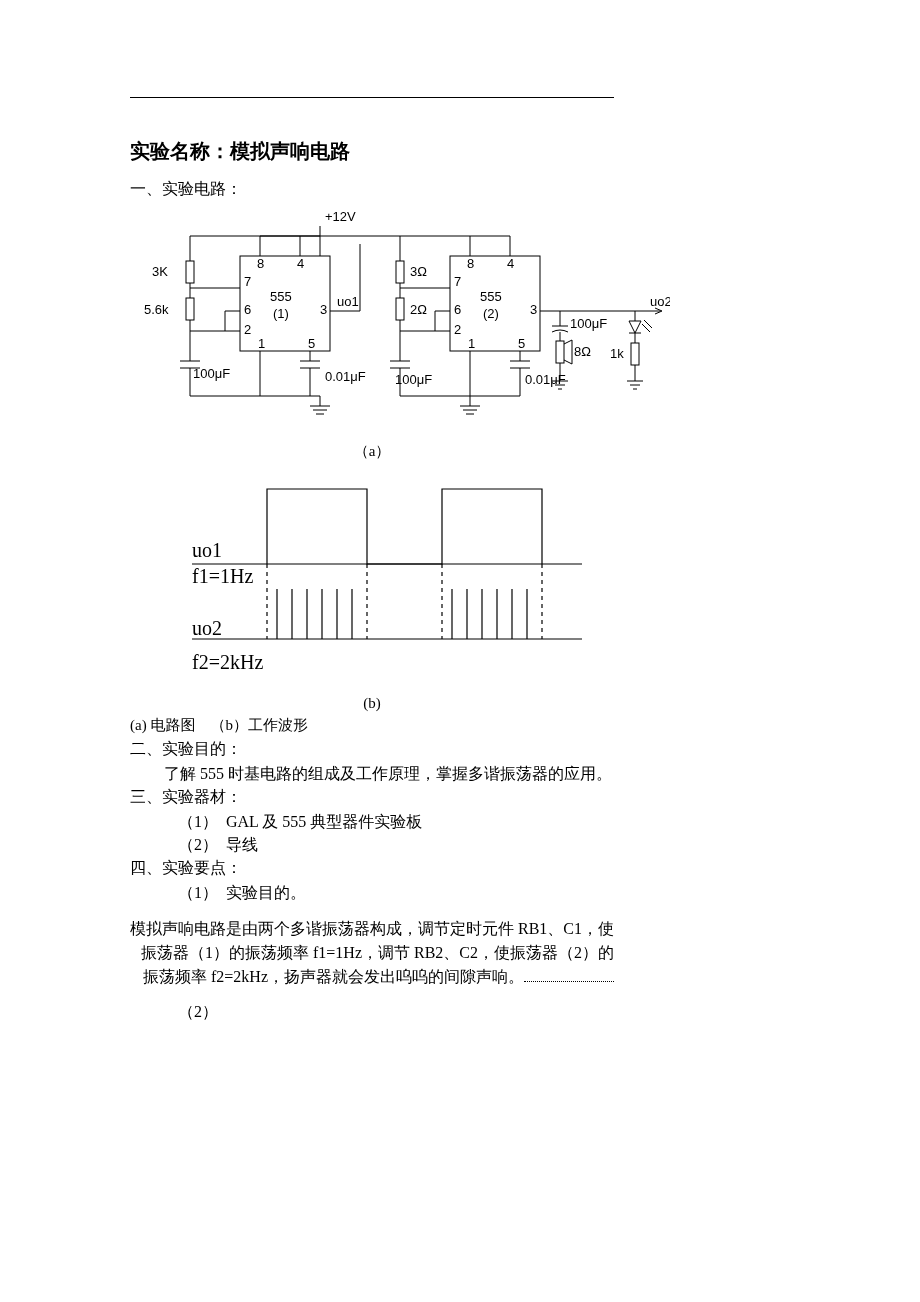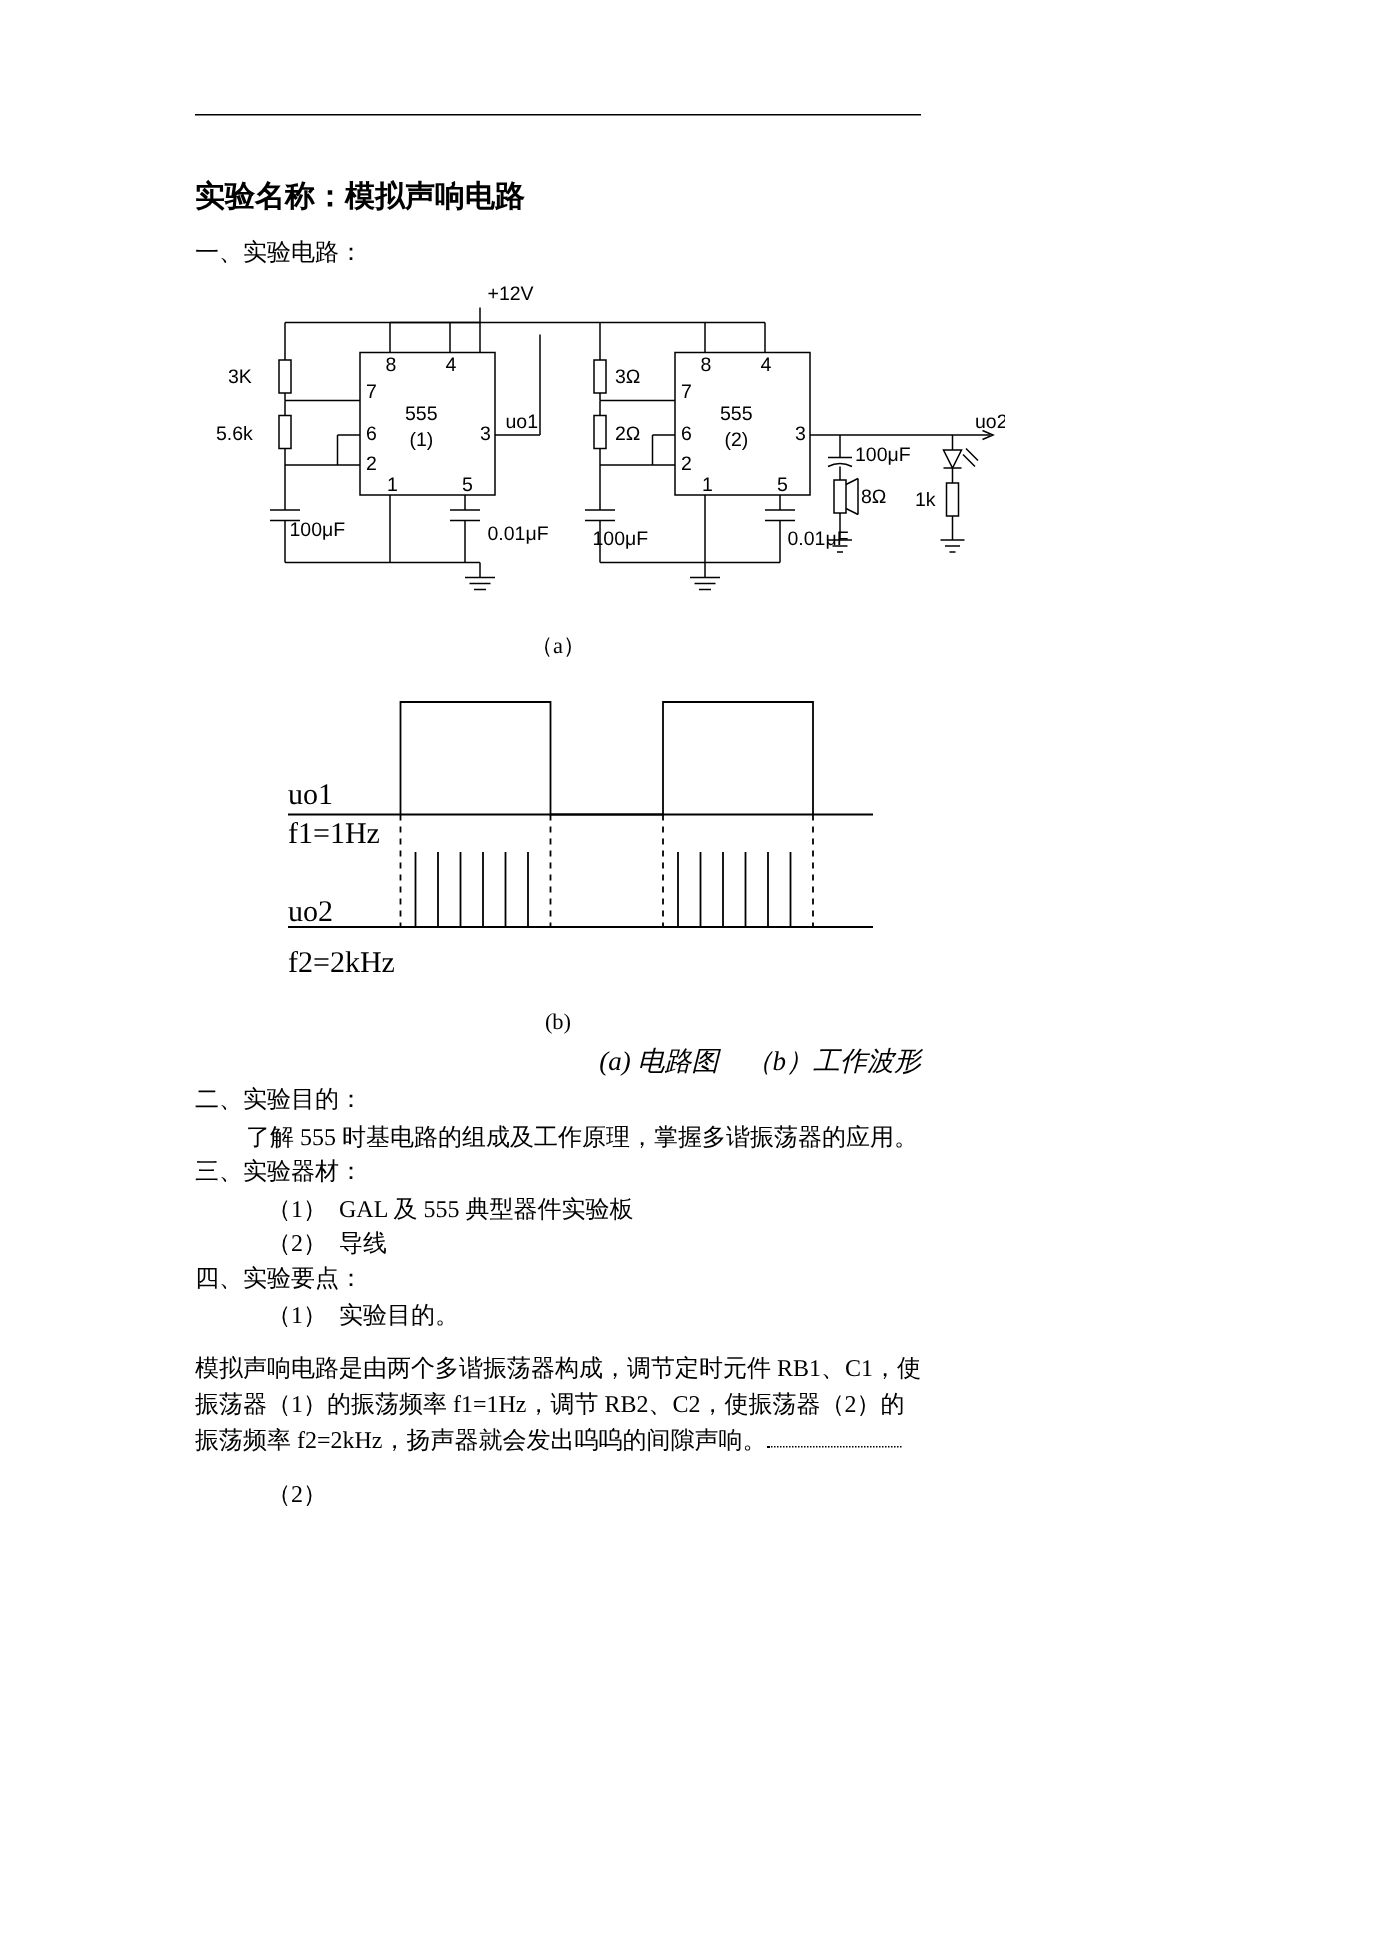--- a/index.html
+++ b/index.html
@@ -5,21 +5,21 @@
   body {
     margin: 0;
     padding: 0;
     font-family: "SimSun", "宋体", serif;
     font-size: 16px;
     color: #000;
     background: #fff;
     width: 920px;
   }
   .page {
-    padding: 76px 130px 80px 130px;
+    padding: 97px 130px 80px 130px;
     box-sizing: border-box;
     width: 744px;
   }
   .top-rule {
     border-top: 1px solid #000;
     margin-bottom: 40px;
     width: 100%;
   }
   h1 {
     font-size: 20px;
@@ -36,36 +36,36 @@
     text-align: center;
     margin: 6px 0 8px 0;
     font-size: 15px;
   }
   .fig-label-b {
     text-align: center;
     margin: 6px 0 4px 0;
     font-size: 15px;
   }
   .fig-caption {
-    text-align: right;
+    text-align: left;
     margin: 0 0 4px 0;
-    font-size: 18px;
-    font-style: italic;
+    font-size: 15px;
   }
   .indent-1 {
     text-indent: 2em;
     margin: 2px 0;
     text-align: center;
   }
   .indent-list {
     margin: 2px 0 2px 3em;
   }
   .para {
     margin: 13px 0;
     line-height: 1.5;
+    text-align: right;
   }
   .dotted-under {
     display: inline-block;
     border-bottom: 1px dotted #000;
     width: 90px;
     height: 10px;
     vertical-align: baseline;
   }
   svg { display: block; margin: 0 auto; }
   .svg-text { font-family: Arial, "SimSun", sans-serif; font-size: 13px; }

